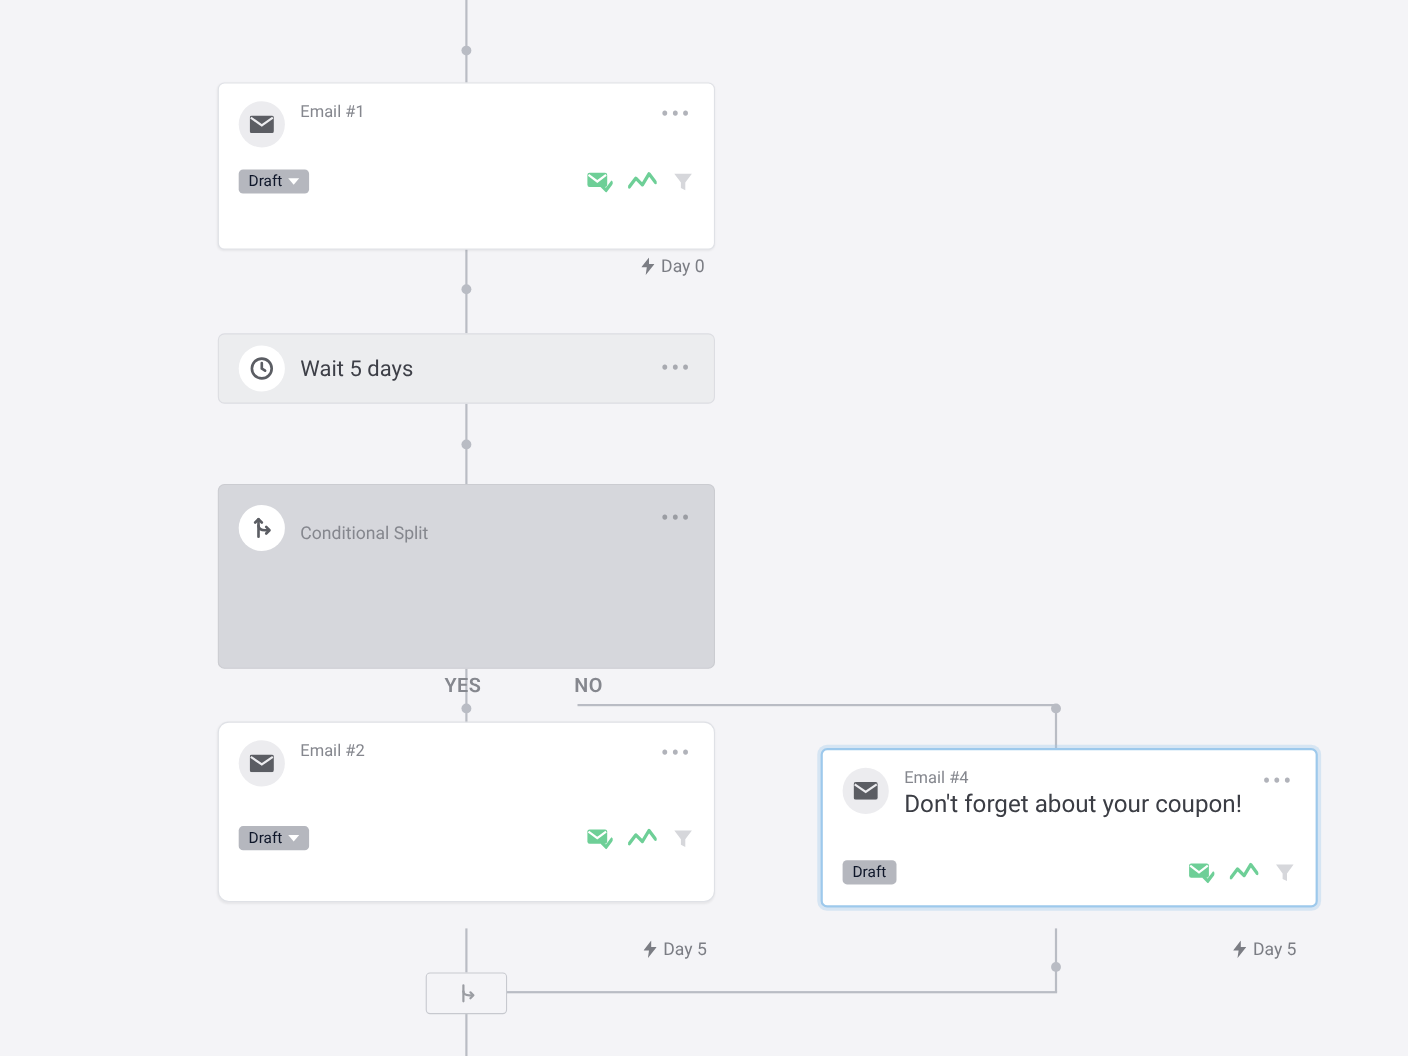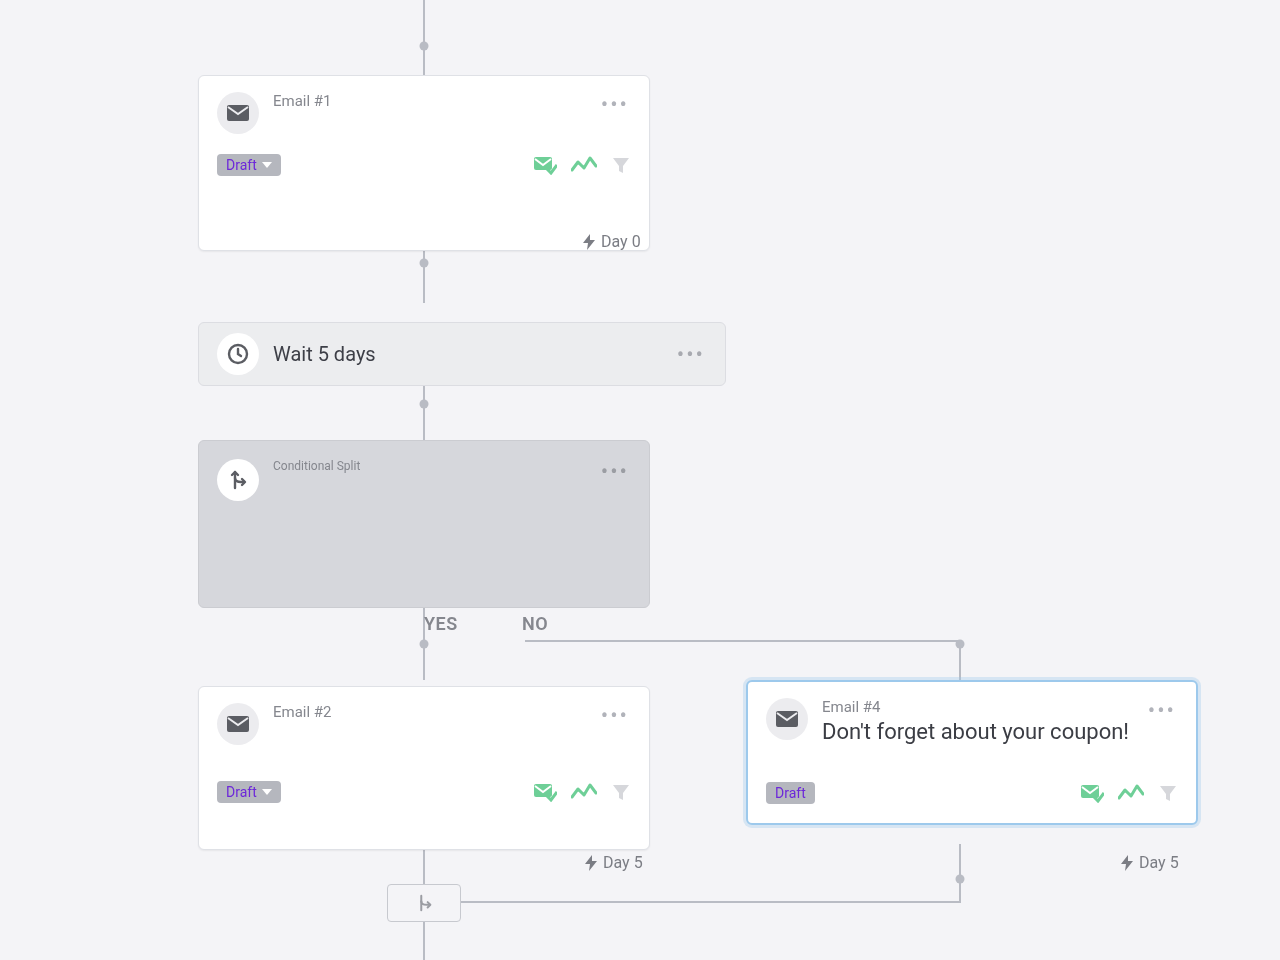--- a/index.html
+++ b/index.html
@@ -1,32 +1,32 @@
 <!DOCTYPE html>
 <html><head>
 <meta charset="utf-8">
 <style>
   html,body{margin:0;padding:0;width:1280px;height:960px;background:#f4f4f7;font-family:-apple-system,BlinkMacSystemFont,"Segoe UI",Roboto,Helvetica,Arial,sans-serif;color:#3d3f47;overflow:hidden;}
   .canvas{position:relative;width:1280px;height:960px;}
   .line{position:absolute;background:#b9bcc4;}
   .dot{position:absolute;width:9px;height:9px;border-radius:50%;background:#b9bcc4;transform:translate(-50%,-50%);}
-  .email-card{box-sizing:border-box;position:absolute;width:452px;height:176px;background:#fff;border:1px solid #dfe1e6;border-radius:6px;box-shadow:0 1px 2px rgba(0,0,0,.06);padding:16px 18px 12px;}
+  .email-card{box-sizing:border-box;position:absolute;width:452px;height:152px;background:#fff;border:1px solid #dfe1e6;border-radius:6px;box-shadow:0 1px 2px rgba(0,0,0,.06);padding:16px 18px 12px;}
   .email-card.sel{border:2px solid #9dc9ec;box-shadow:0 0 0 3px rgba(157,201,236,.35);}
   .card-head{display:flex;align-items:flex-start;}
   .icon-badge{width:42px;height:42px;border-radius:50%;background:#ececef;display:flex;align-items:center;justify-content:center;flex:none;margin-right:14px;}
   .titles{flex:1;min-width:0;}
   .eyebrow{font-size:15px;color:#85878e;margin-bottom:2px;}
   .subj{font-size:22px;color:#3b3d44;line-height:1.25;}
   .more{color:#b1b3ba;font-size:22px;letter-spacing:2px;cursor:pointer;padding:0 2px;user-select:none;}
   .card-foot{display:flex;align-items:center;justify-content:space-between;margin-top:20px;}
-  .status{background:#b5b7be;color:#6d28d9;border-radius:4px;padding:3px 9px;font-size:14px;display:inline-flex;align-items:center;gap:5px;}
+  .status{background:#b5b7be;color:#0f172a;border-radius:4px;padding:3px 9px;font-size:14px;display:inline-flex;align-items:center;gap:5px;}
   .caret-down{width:0;height:0;border-left:5px solid transparent;border-right:5px solid transparent;border-top:6px solid #fff;}
   .icons-row{display:flex;align-items:center;gap:14px;}
   .icons-row svg{display:block;}
-  .wait-card{box-sizing:border-box;position:absolute;width:528px;height:64px;background:#ecedef;border:1px solid #dcdde2;border-radius:6px;display:flex;align-items:center;padding:0 18px;margin-top:19px;}
+  .wait-card{box-sizing:border-box;position:absolute;width:452px;height:64px;background:#ecedef;border:1px solid #dcdde2;border-radius:6px;display:flex;align-items:center;padding:0 18px;}
   .wait-card .icon-badge{background:#fff;}
   .wait-text{flex:1;font-size:20px;color:#3d3f47;}
   .split-card{box-sizing:border-box;position:absolute;width:452px;height:168px;background:#d6d7dc;border:1px solid #cbccd1;border-radius:6px;padding:18px;display:flex;align-items:flex-start;}
   .split-card .icon-badge{background:#fff;}
   .split-body{flex:1;min-width:0;}
   .split-desc{font-size:18px;color:#3d3f47;line-height:1.55;margin-top:4px;}
   .split-desc .em{font-size:21px;font-weight:500;}
   .edge-label{position:absolute;font-size:18px;font-weight:600;color:#85878e;letter-spacing:.5px;}
   .day-label{position:absolute;font-size:16px;color:#7b7d84;display:flex;align-items:center;gap:6px;}
   .merge-box{box-sizing:border-box;position:absolute;width:74px;height:38px;border:1px solid #c7c9cf;border-radius:4px;background:#f4f4f7;display:flex;align-items:center;justify-content:center;}
@@ -120,29 +120,29 @@
   <div class="split-card" style="left:198px;top:440px;">
     <div class="icon-badge">
       <svg width="22" height="22" viewBox="0 0 22 22" fill="none" stroke="#5b5d63" stroke-width="2.4" stroke-linecap="round" stroke-linejoin="round">
           <path d="M8 3 V9 Q8 13 14 13 H17"></path>
           <path d="M5 6 L8 3 L11 6"></path>
           <path d="M15 10 L18 13 L15 16"></path>
           <path d="M8 9 V19"></path>
         </svg>
     </div>
     <div class="split-body">
-      <div class="eyebrow" style="font-size:12px;">Conditional Split</div>
+      <div class="eyebrow" style="font-size:16px;margin-top:16px;">Conditional Split</div>
     </div>
     <div class="more" style="color:#9b9da3;">•••</div>
   </div>
 
-  <div class="edge-label" style="left:404px;top:613px;margin-left:20px;">YES</div>
+  <div class="edge-label" style="left:404px;top:613px;">YES</div>
   <div class="edge-label" style="left:522px;top:613px;">NO</div>
 
-  <div class="email-card" style="left:198px;top:686px;height:164px;">
+  <div class="email-card" style="left:198px;top:656px;height:164px;border-radius:10px;">
     <div class="card-head">
       <div class="icon-badge">
         <svg width="22" height="16" viewBox="0 0 22 16">
             <rect x="0" y="0" width="22" height="16" rx="2" fill="#5b5d63"></rect>
             <path d="M1 2 L11 9 L21 2" stroke="#ececef" stroke-width="2" fill="none"></path>
           </svg>
       </div>
       <div class="titles">
         <div class="eyebrow">Email #2</div>
       </div>

